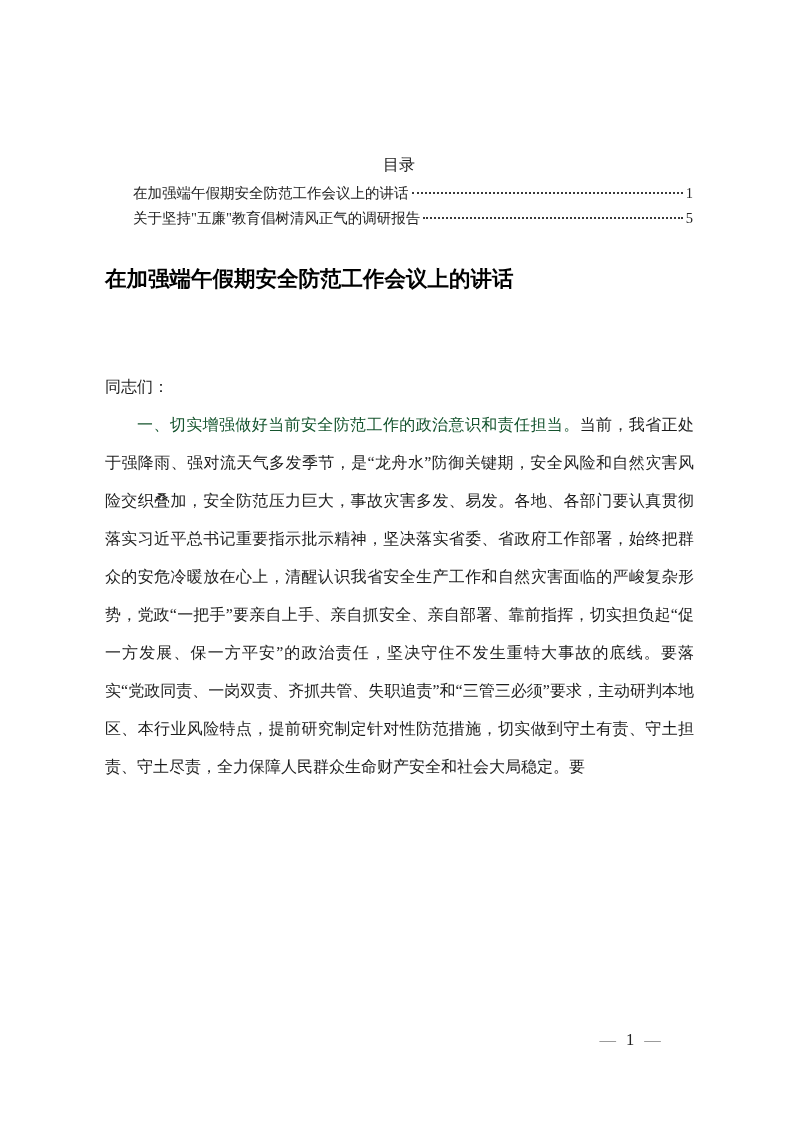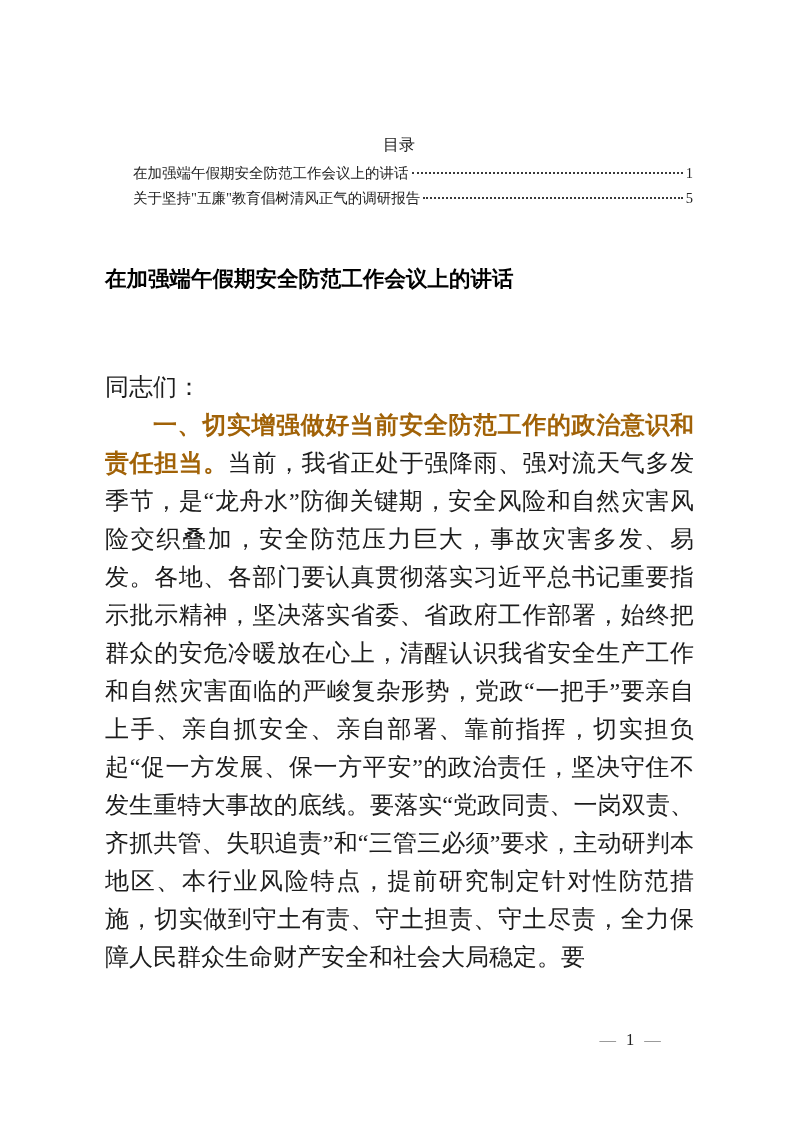--- a/index.html
+++ b/index.html
@@ -24,20 +24,21 @@
     top: 134px;
     left: 105px;
     right: 100px;
   }
   .toc-title {
     text-align: center;
     font-size: 16px;
     line-height: 22px;
     margin-bottom: 5px;
     color: #222;
+    margin-top: 20px;
   }
   .toc-entry {
     display: flex;
     align-items: baseline;
     font-size: 14.5px;
     line-height: 25px;
     padding-left: 28px;
     color: #222;
     cursor: pointer;
   }
@@ -67,38 +68,38 @@
     line-height: 30px;
     color: #000;
   }
 
   
   .doc-body {
     position: absolute;
     top: 368px;
     left: 105px;
     right: 99px;
-    font-size: 24px;
+    font-size: 16px;
     line-height: 38px;
     text-align: justify;
     color: #1c1c1c;
   }
   .doc-body p {
     margin: 0;
   }
   .salutation {
     text-indent: 0;
   }
   .body-para {
     text-indent: 2em;
   }
   .para-lead {
     font-family: "Liberation Sans", "DejaVu Sans", sans-serif;
-    font-weight: bold;
-    color: #a16207;
+    font-weight: normal;
+    color: #14532d;
   }
 
   
   .footer {
     position: absolute;
     top: 1028px;
     left: 560px;
     width: 140px;
     text-align: center;
     font-size: 16.5px;

